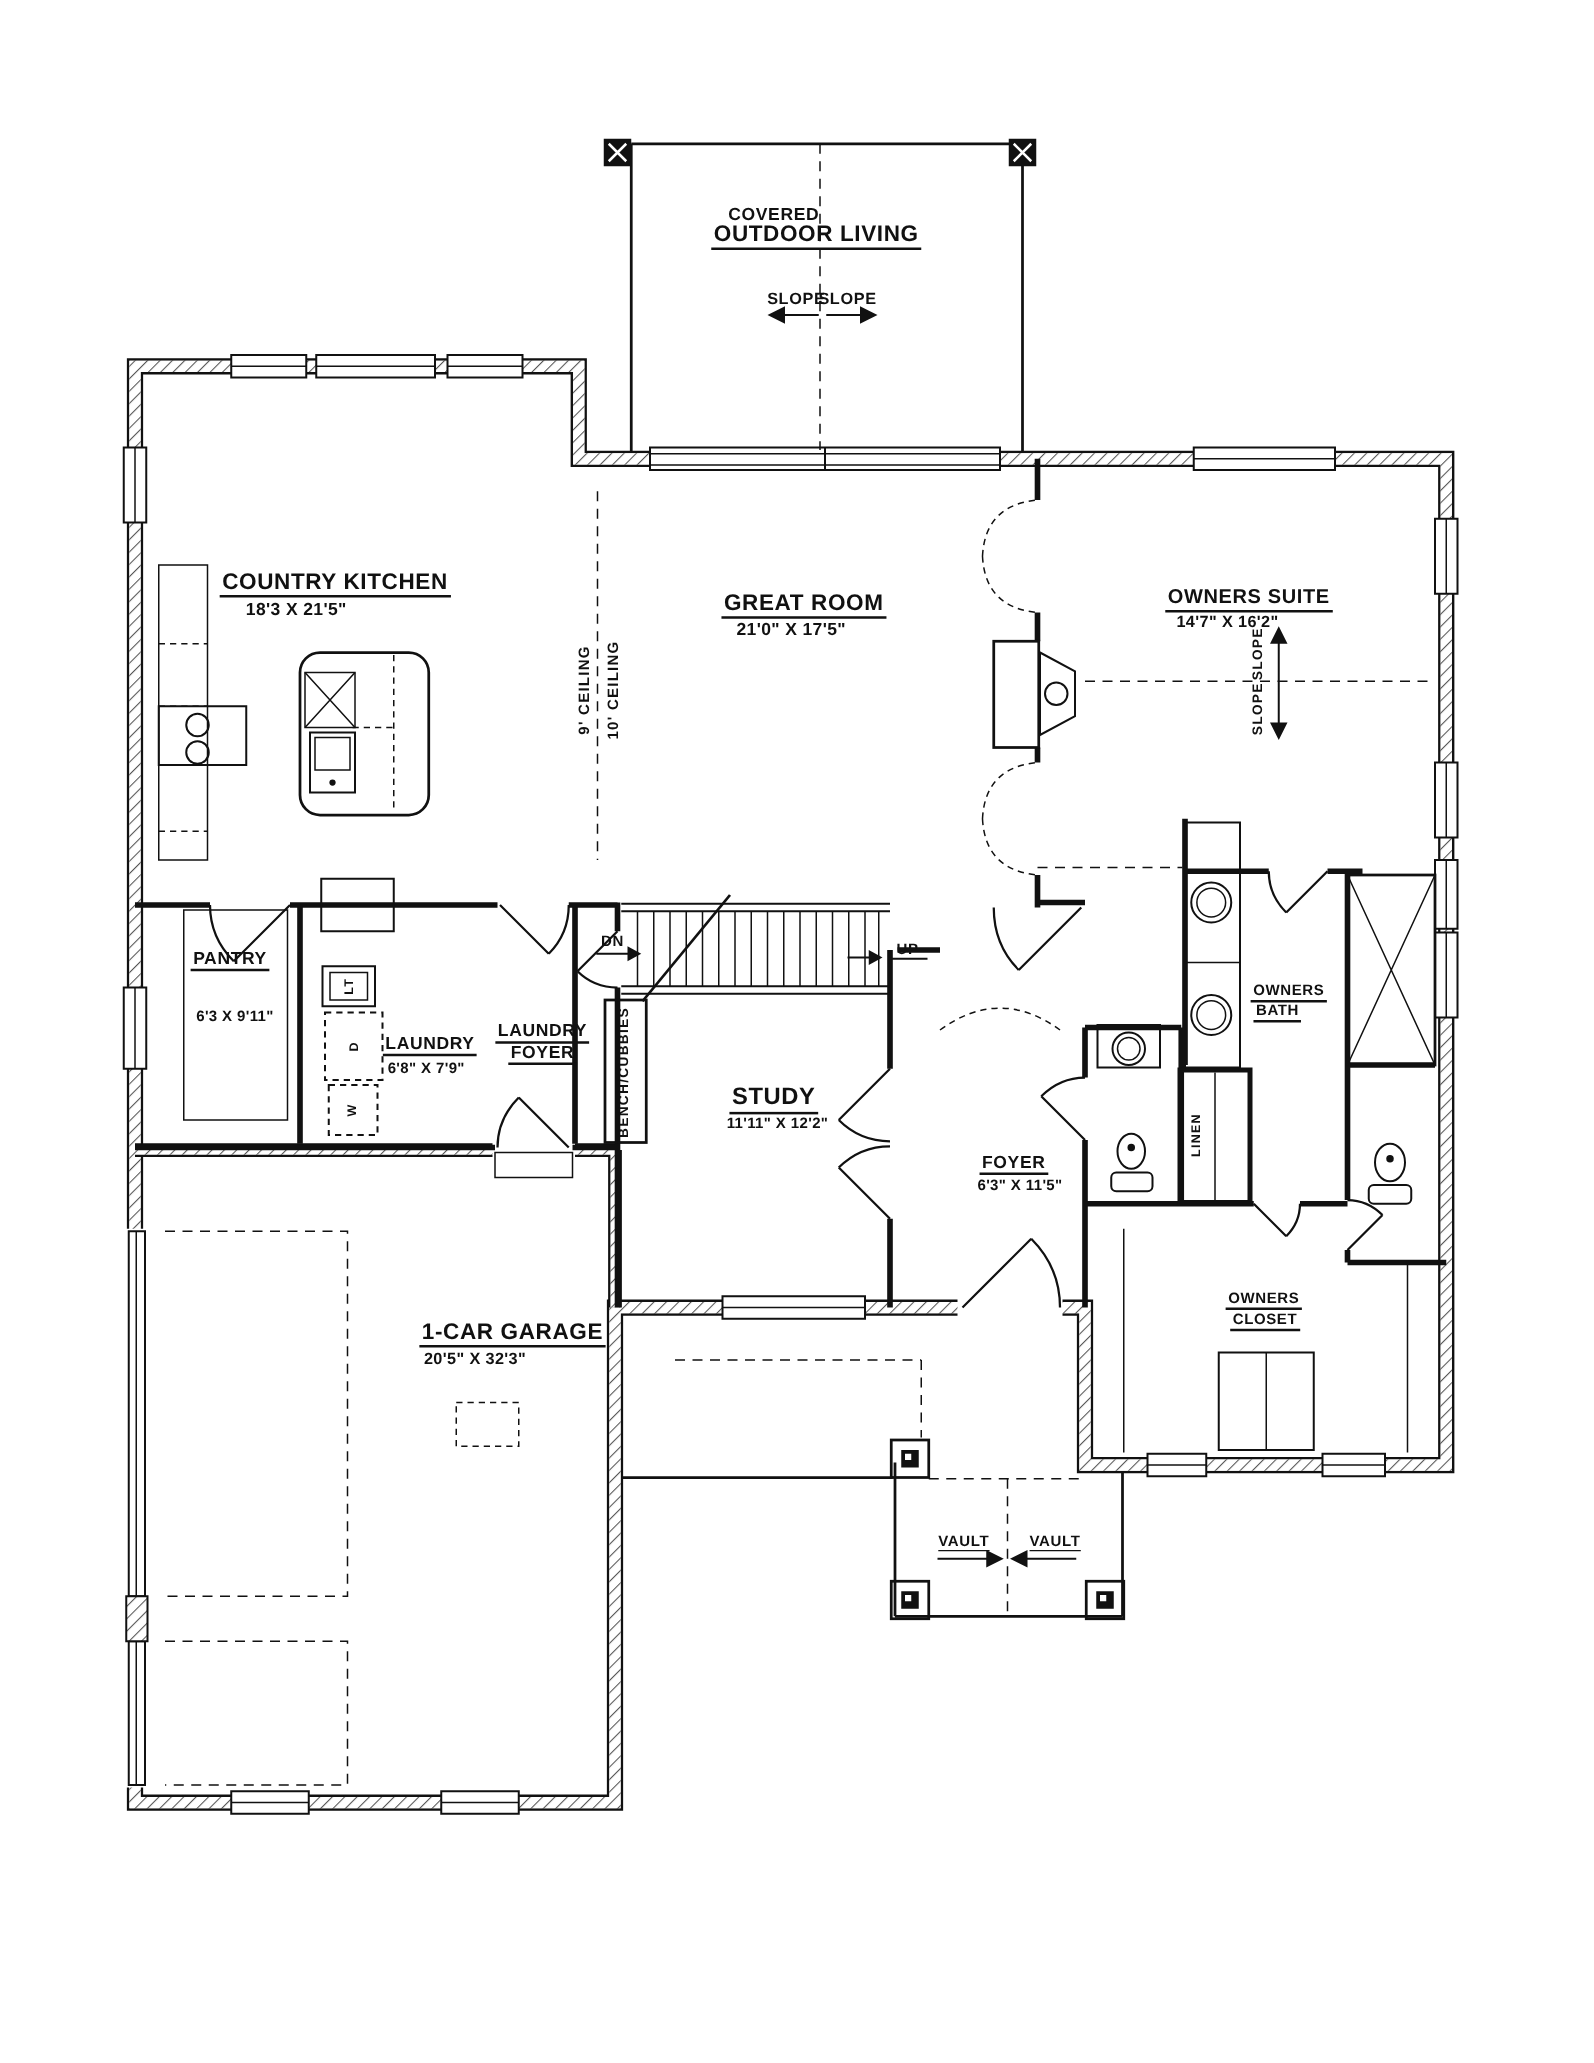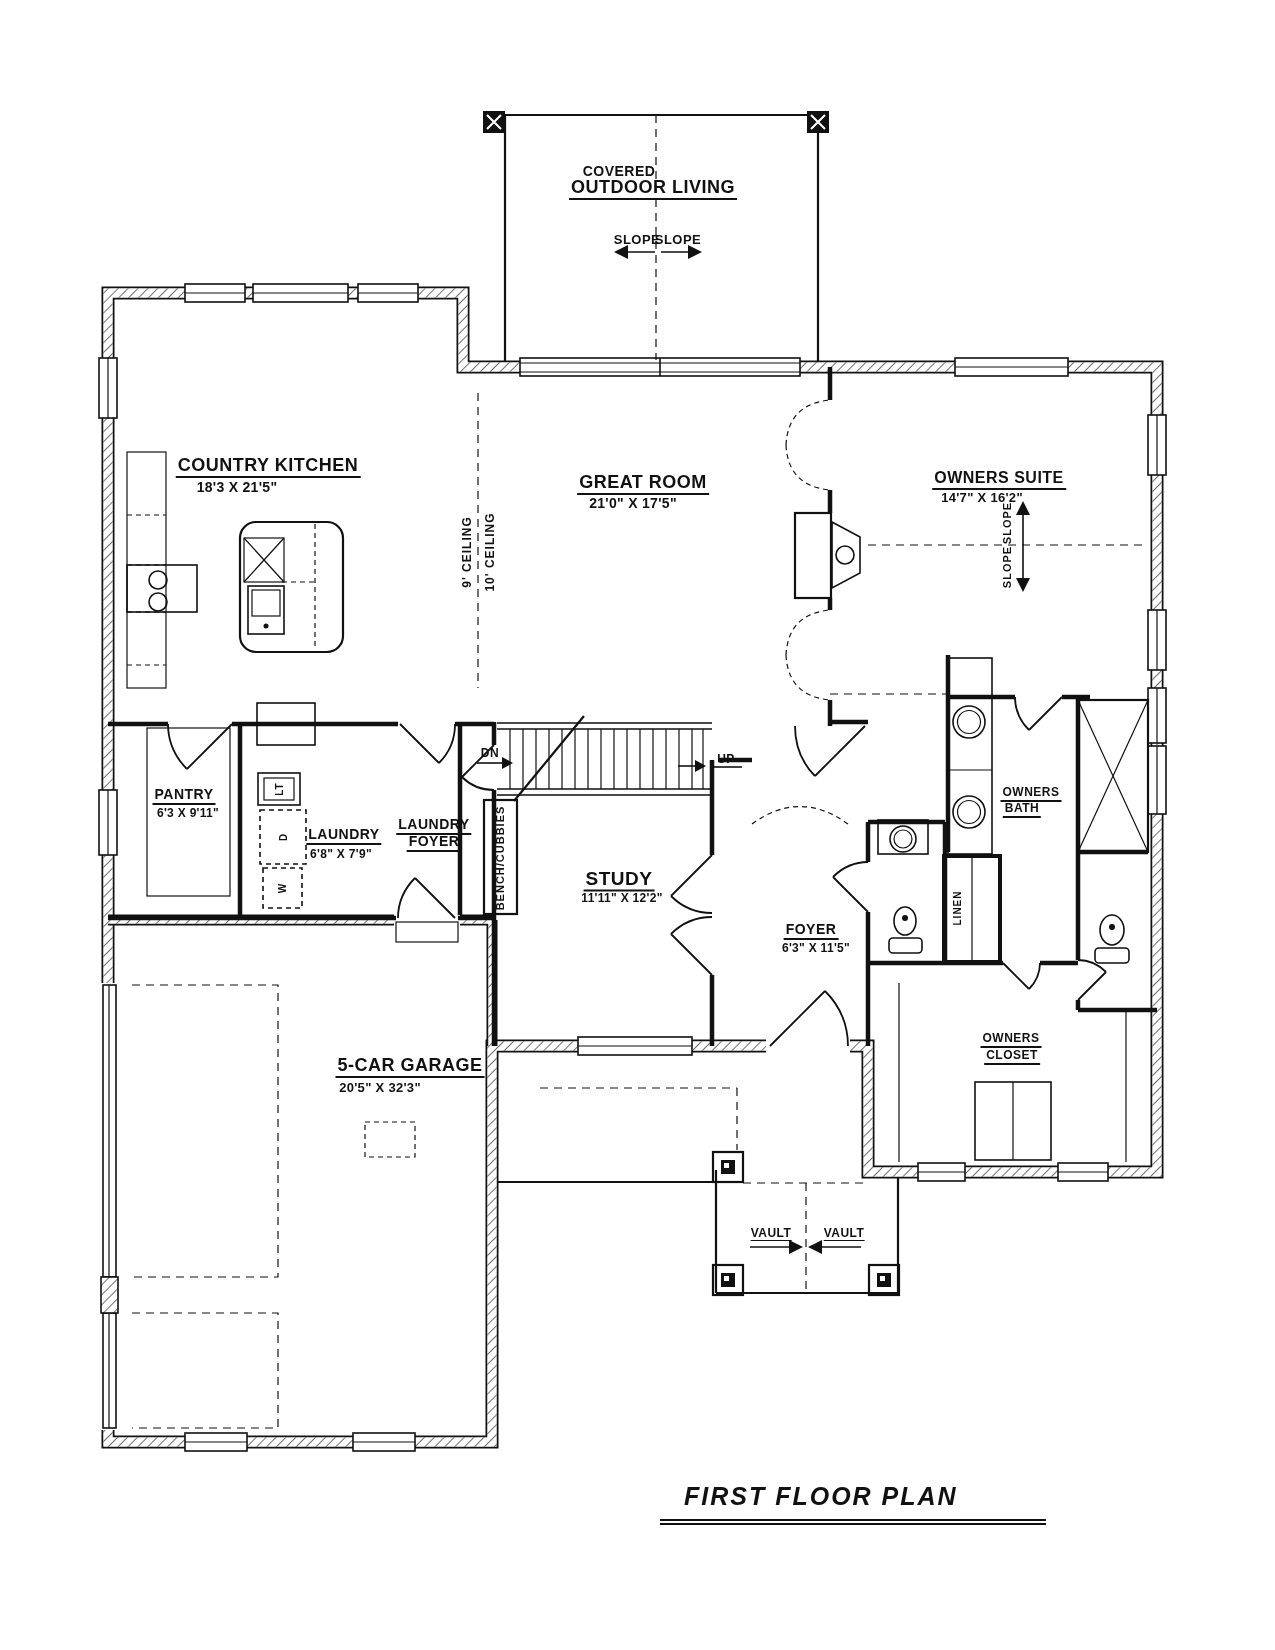--- a/index.html
+++ b/index.html
@@ -292,21 +292,21 @@
 <div class="lbl vert b f12" style="left:490px;top:552px">10' CEILING</div>
 
 <div class="lbl rm f18" style="left:643px;top:484px">GREAT ROOM</div>
 <div class="lbl dim f14" style="left:633px;top:503px">21'0" X 17'5"</div>
 
 <div class="lbl rm f17" style="left:999px;top:480px">OWNERS SUITE</div>
 <div class="lbl dim f13" style="left:982px;top:497px">14'7" X 16'2"</div>
 <div class="lbl vert b f11" style="left:1007px;top:523px">SLOPE</div>
 <div class="lbl vert b f11" style="left:1007px;top:567px">SLOPE</div>
 
-<div class="lbl rm f14" style="left:184px;top:796px">PANTRY</div>
+<div class="lbl rm f14" style="left:184px;top:768px">PANTRY</div>
 <div class="lbl dim f12" style="left:188px;top:813px">6'3 X 9'11"</div>
 
 <div class="lbl rm f14" style="left:344px;top:836px">LAUNDRY</div>
 <div class="lbl dim f12" style="left:341px;top:854px">6'8" X 7'9"</div>
 <div class="lbl vert b f10" style="left:280px;top:789px">LT</div>
 <div class="lbl vert b f10" style="left:284px;top:837px">D</div>
 <div class="lbl vert b f10" style="left:283px;top:888px">W</div>
 
 <div class="lbl rm f14" style="left:434px;top:826px">LAUNDRY</div>
 <div class="lbl rm f14" style="left:434px;top:843px">FOYER</div>
@@ -321,20 +321,19 @@
 <div class="lbl rm f14" style="left:811px;top:931px">FOYER</div>
 <div class="lbl dim f12" style="left:816px;top:948px">6'3" X 11'5"</div>
 
 <div class="lbl rm f12" style="left:1031px;top:794px">OWNERS</div>
 <div class="lbl rm f12" style="left:1022px;top:810px">BATH</div>
 <div class="lbl vert b f10" style="left:958px;top:908px">LINEN</div>
 
 <div class="lbl rm f12" style="left:1011px;top:1040px">OWNERS</div>
 <div class="lbl rm f12" style="left:1012px;top:1057px">CLOSET</div>
 
-<div class="lbl rm f18" style="left:410px;top:1067px">5-CAR GARAGE</div>
+<div class="lbl rm f18" style="left:410px;top:1067px">1-CAR GARAGE</div>
 <div class="lbl dim f13" style="left:380px;top:1087px">20'5" X 32'3"</div>
 
 <div class="lbl b f12 ul" style="left:771px;top:1234px">VAULT</div>
 <div class="lbl b f12 ul" style="left:844px;top:1234px">VAULT</div>
 
-<div class="title">FIRST FLOOR PLAN</div>
 </div>
 
 </body></html>

